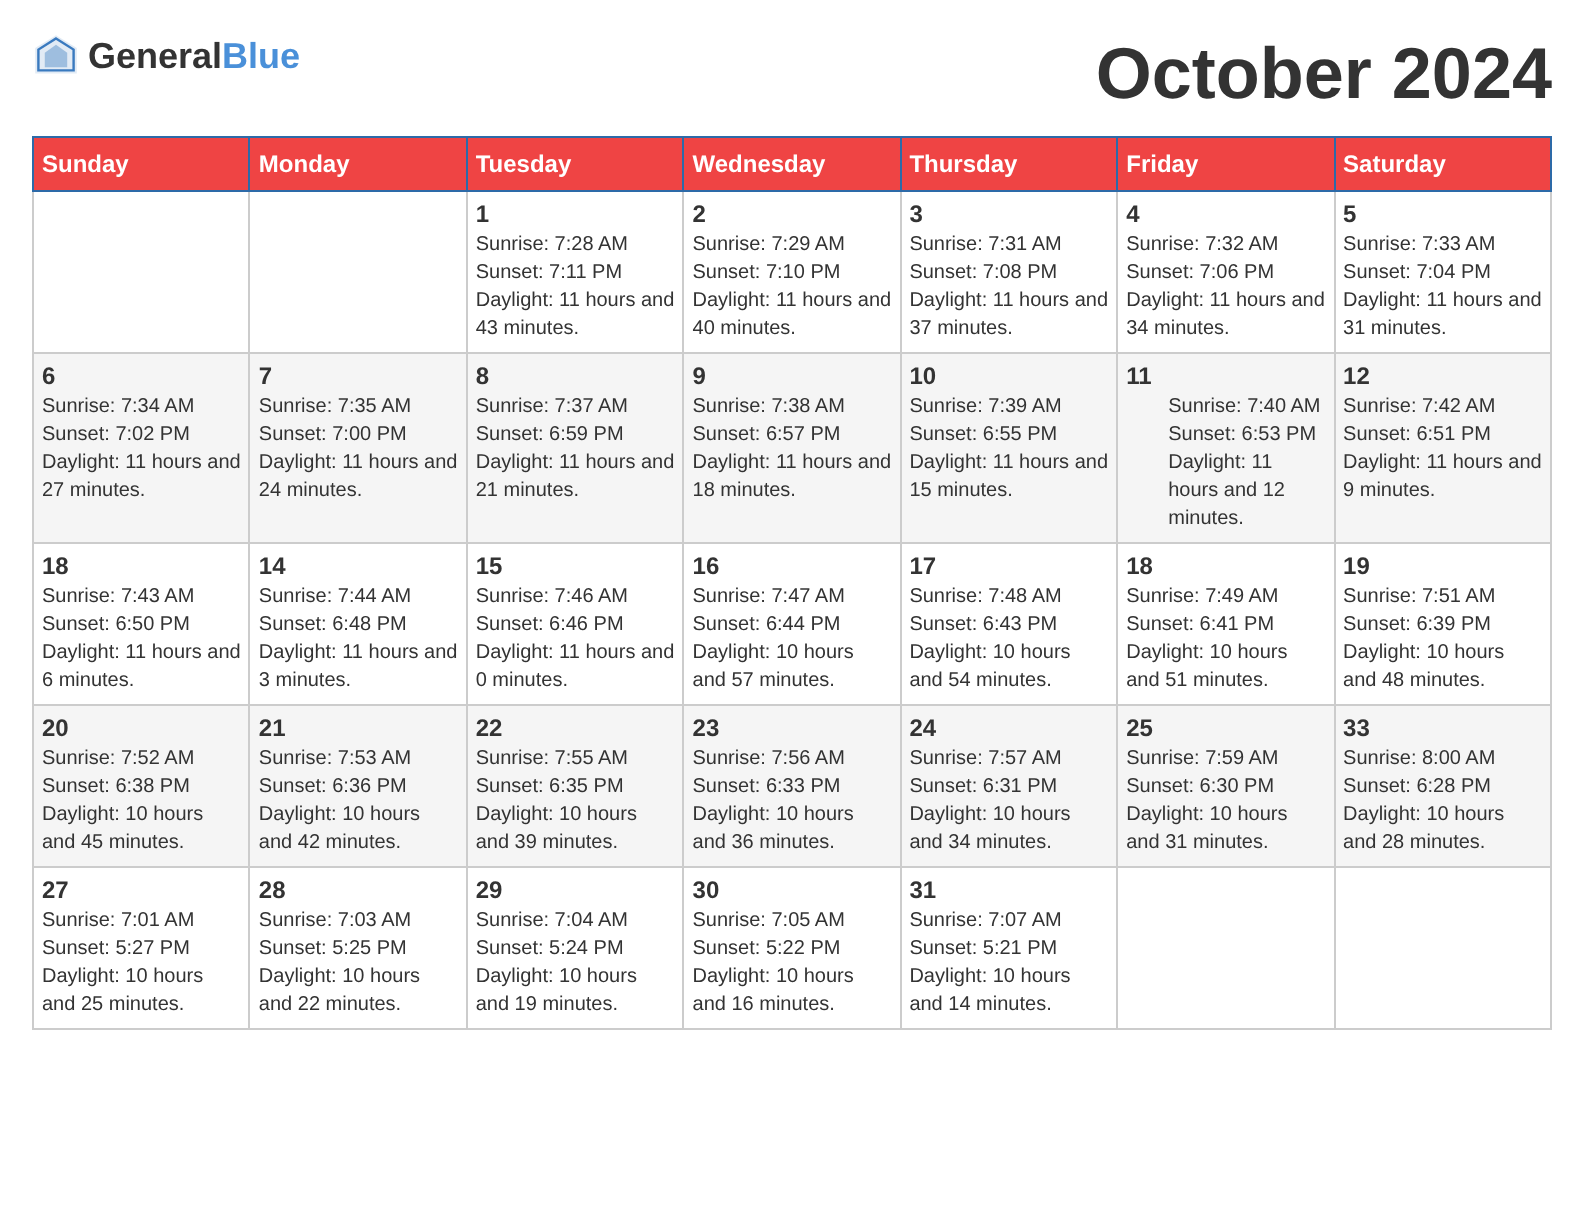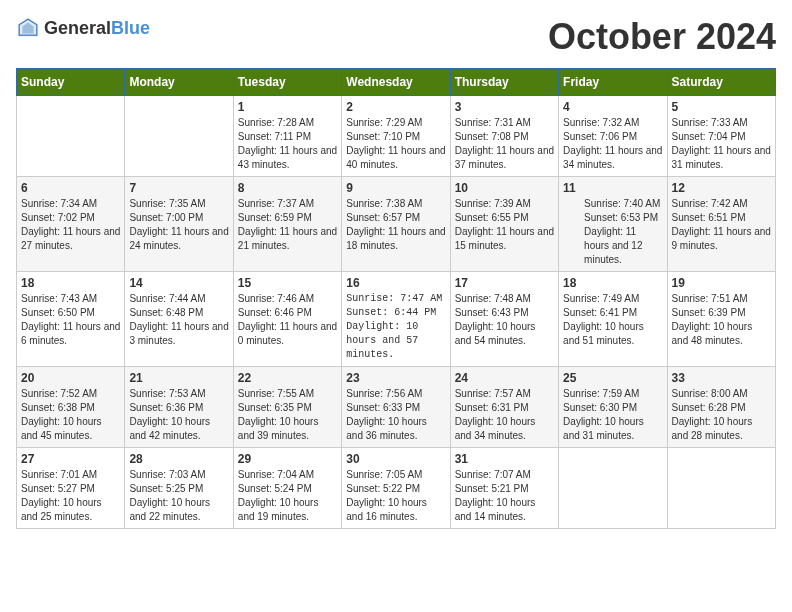--- a/index.html
+++ b/index.html
@@ -36,21 +36,21 @@
     .location {
       font-size: 14px;
       color: #555;
     }
     table {
       width: 100%;
       border-collapse: collapse;
       font-size: 11px;
     }
     thead tr th {
-      background-color: #4d7c0f;
+      background-color: #ef4444;
       color: #fff;
       padding: 6px 4px;
       text-align: left;
       font-size: 12px;
       border: 1px solid #2d6aa8;
     }
     tbody tr td {
       vertical-align: top;
       padding: 4px 4px;
       border: 1px solid #ccc;
@@ -203,21 +203,21 @@
 Daylight: 11 hours and 3 minutes.</div>
         </td>
         <td>
           <span class="day-num">15</span>
           <div class="day-info" style="white-space: pre-line;">Sunrise: 7:46 AM
 Sunset: 6:46 PM
 Daylight: 11 hours and 0 minutes.</div>
         </td>
         <td>
           <span class="day-num">16</span>
-          <div class="day-info" style="white-space: pre-line; font-family: Liberation Mono, monospace;">Sunrise: 7:47 AM
+          <div class="day-info" style="white-space: pre-line;">Sunrise: 7:47 AM
 Sunset: 6:44 PM
 Daylight: 10 hours and 57 minutes.</div>
         </td>
         <td>
           <span class="day-num">17</span>
           <div class="day-info" style="white-space: pre-line;">Sunrise: 7:48 AM
 Sunset: 6:43 PM
 Daylight: 10 hours and 54 minutes.</div>
         </td>
         <td>

